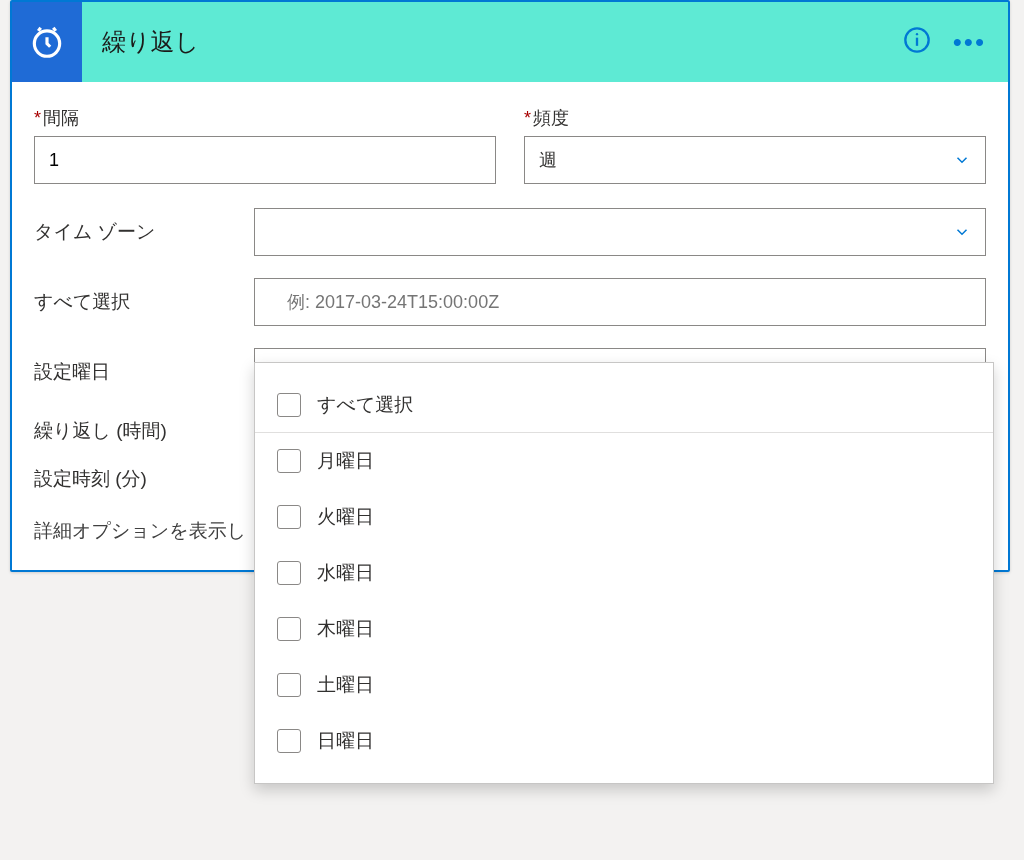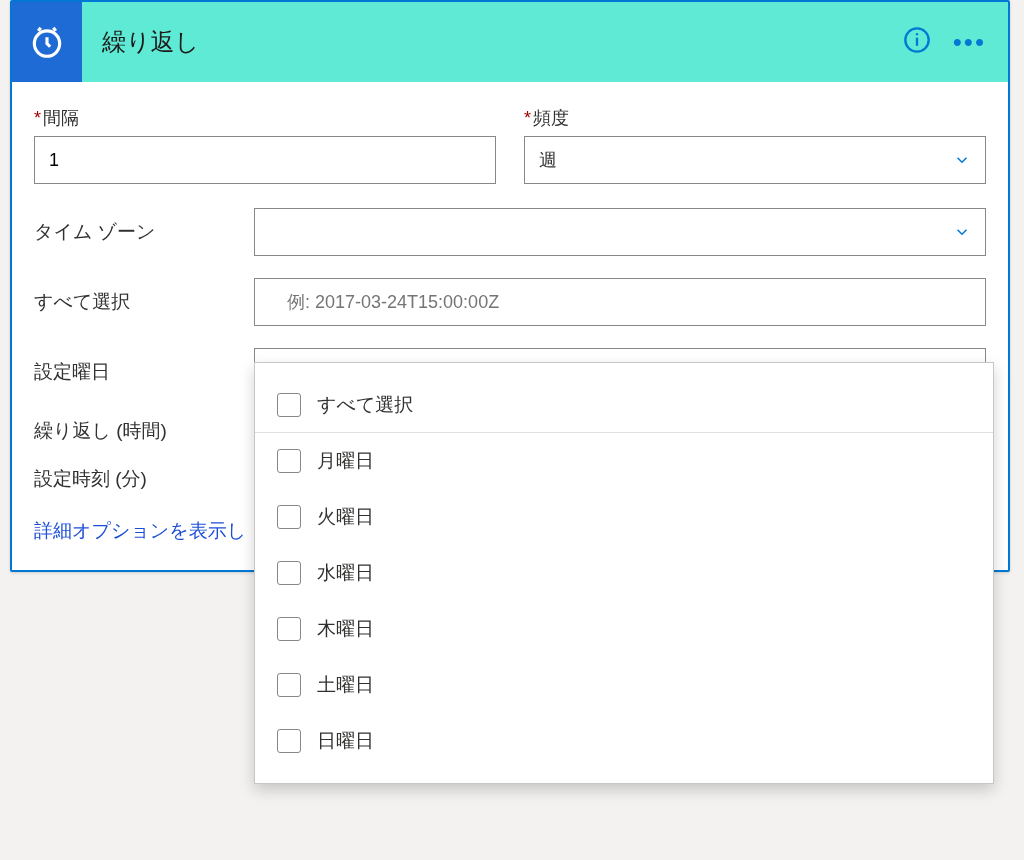--- a/index.html
+++ b/index.html
@@ -86,21 +86,21 @@
     align-items: center;
     margin-bottom: 22px;
     gap: 20px;
   }
   .row .side-label {
     width: 200px;
     font-size: 19px;
   }
   .row .side-control { flex: 1; padding-left: 32px; }
   .link {
-    color: #1d4ed8;
+    color: #404040;
     font-size: 19px;
     cursor: pointer;
     display: inline-block;
     margin-top: 4px;
   }
   
   .dropdown-panel {
     position: absolute;
     left: 242px;
     top: 360px;

